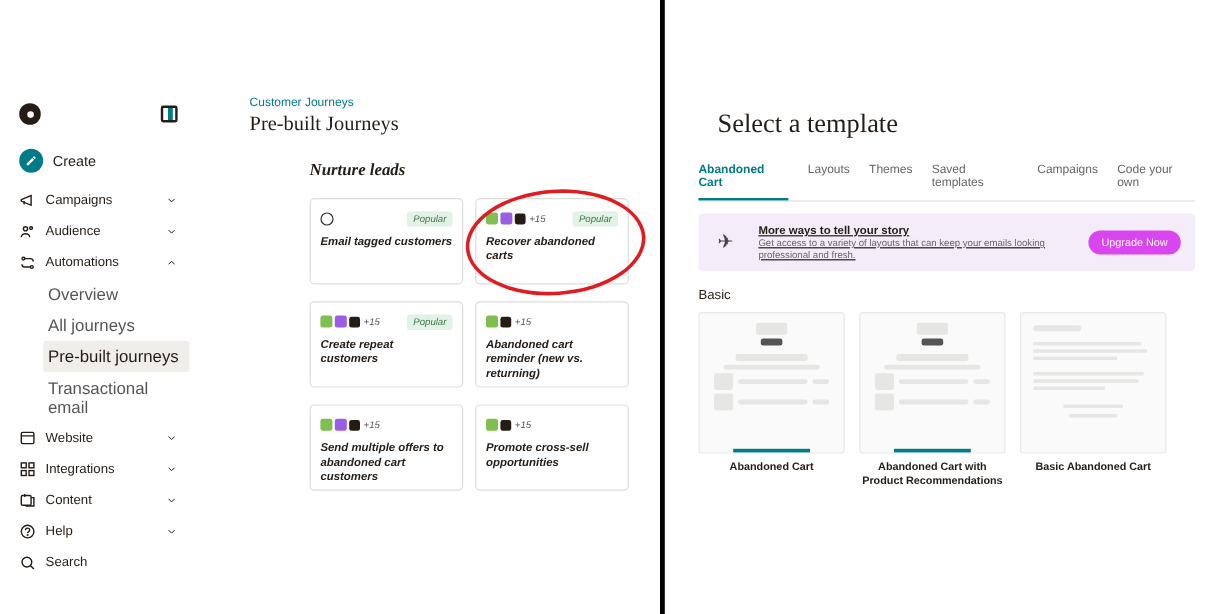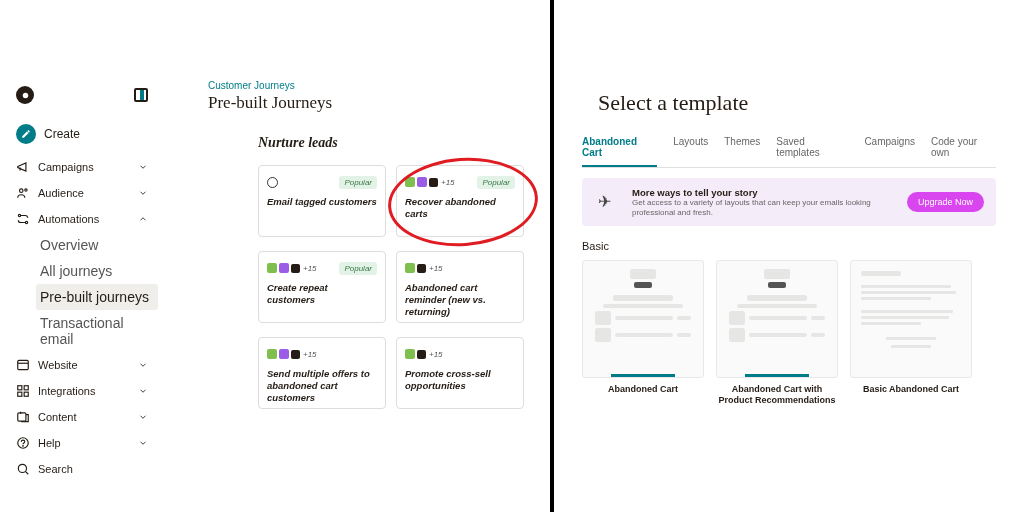--- a/index.html
+++ b/index.html
@@ -46,21 +46,21 @@
   .circle-annot { position:absolute; width:150px; height:88px; border:3px solid #e01b22; border-radius:50%; pointer-events:none; left:388px; top:158px; transform:rotate(-4deg); z-index:5; }
 
   
   .rp-title { font-family: Georgia, serif; font-size:22px; font-weight:500; margin-bottom:20px;margin-left:16px; }
   .tabs { display:flex; gap:16px; border-bottom:1px solid #e0e0e0; font-size:10px; color:#666; margin-bottom:10px; }
   .tab { padding:0 0 7px 0; cursor:pointer; }
   .tab.active { color:#007c89; border-bottom:2px solid #007c89; font-weight:600; }
   .promo { display:flex; align-items:center; gap:10px; background:#f4edf9; border-radius:4px; padding:9px 12px; margin-bottom:14px; }
   .promo-ic { width:28px; height:20px; position:relative; }
   .promo-ic::before { content:"✈"; font-size:16px; color:#444; position:absolute; top:0; left:4px; }
-  .promo-txt { flex:1; }
+  .promo-txt { flex:1;text-decoration:underline; }
   .promo-h { font-size:9.5px; font-weight:600; }
   .promo-sub { font-size:8px; color:#666; line-height:1.2; }
   .upgrade-btn { background:#d946ef; color:#fff; border:none; border-radius:14px; padding:5px 11px; font-size:9px; cursor:pointer; }
   .basic-h { font-size:11px; font-weight:500; margin-bottom:8px; }
   .tpl-row { display:flex; gap:12px; }
   .tpl { width:122px; }
   .tpl-prev { width:122px; height:118px; background:#fafafa; border:1px solid #e8e8e8; border-radius:3px; padding:8px; display:flex; flex-direction:column; gap:3px; align-items:center; position:relative; }
   .tpl-prev .blk { background:#e6e6e4; border-radius:2px; }
   .ph-logo { width:26px; height:10px; }
   .ph-btn { width:18px; height:6px; background:#555; border-radius:2px; }

